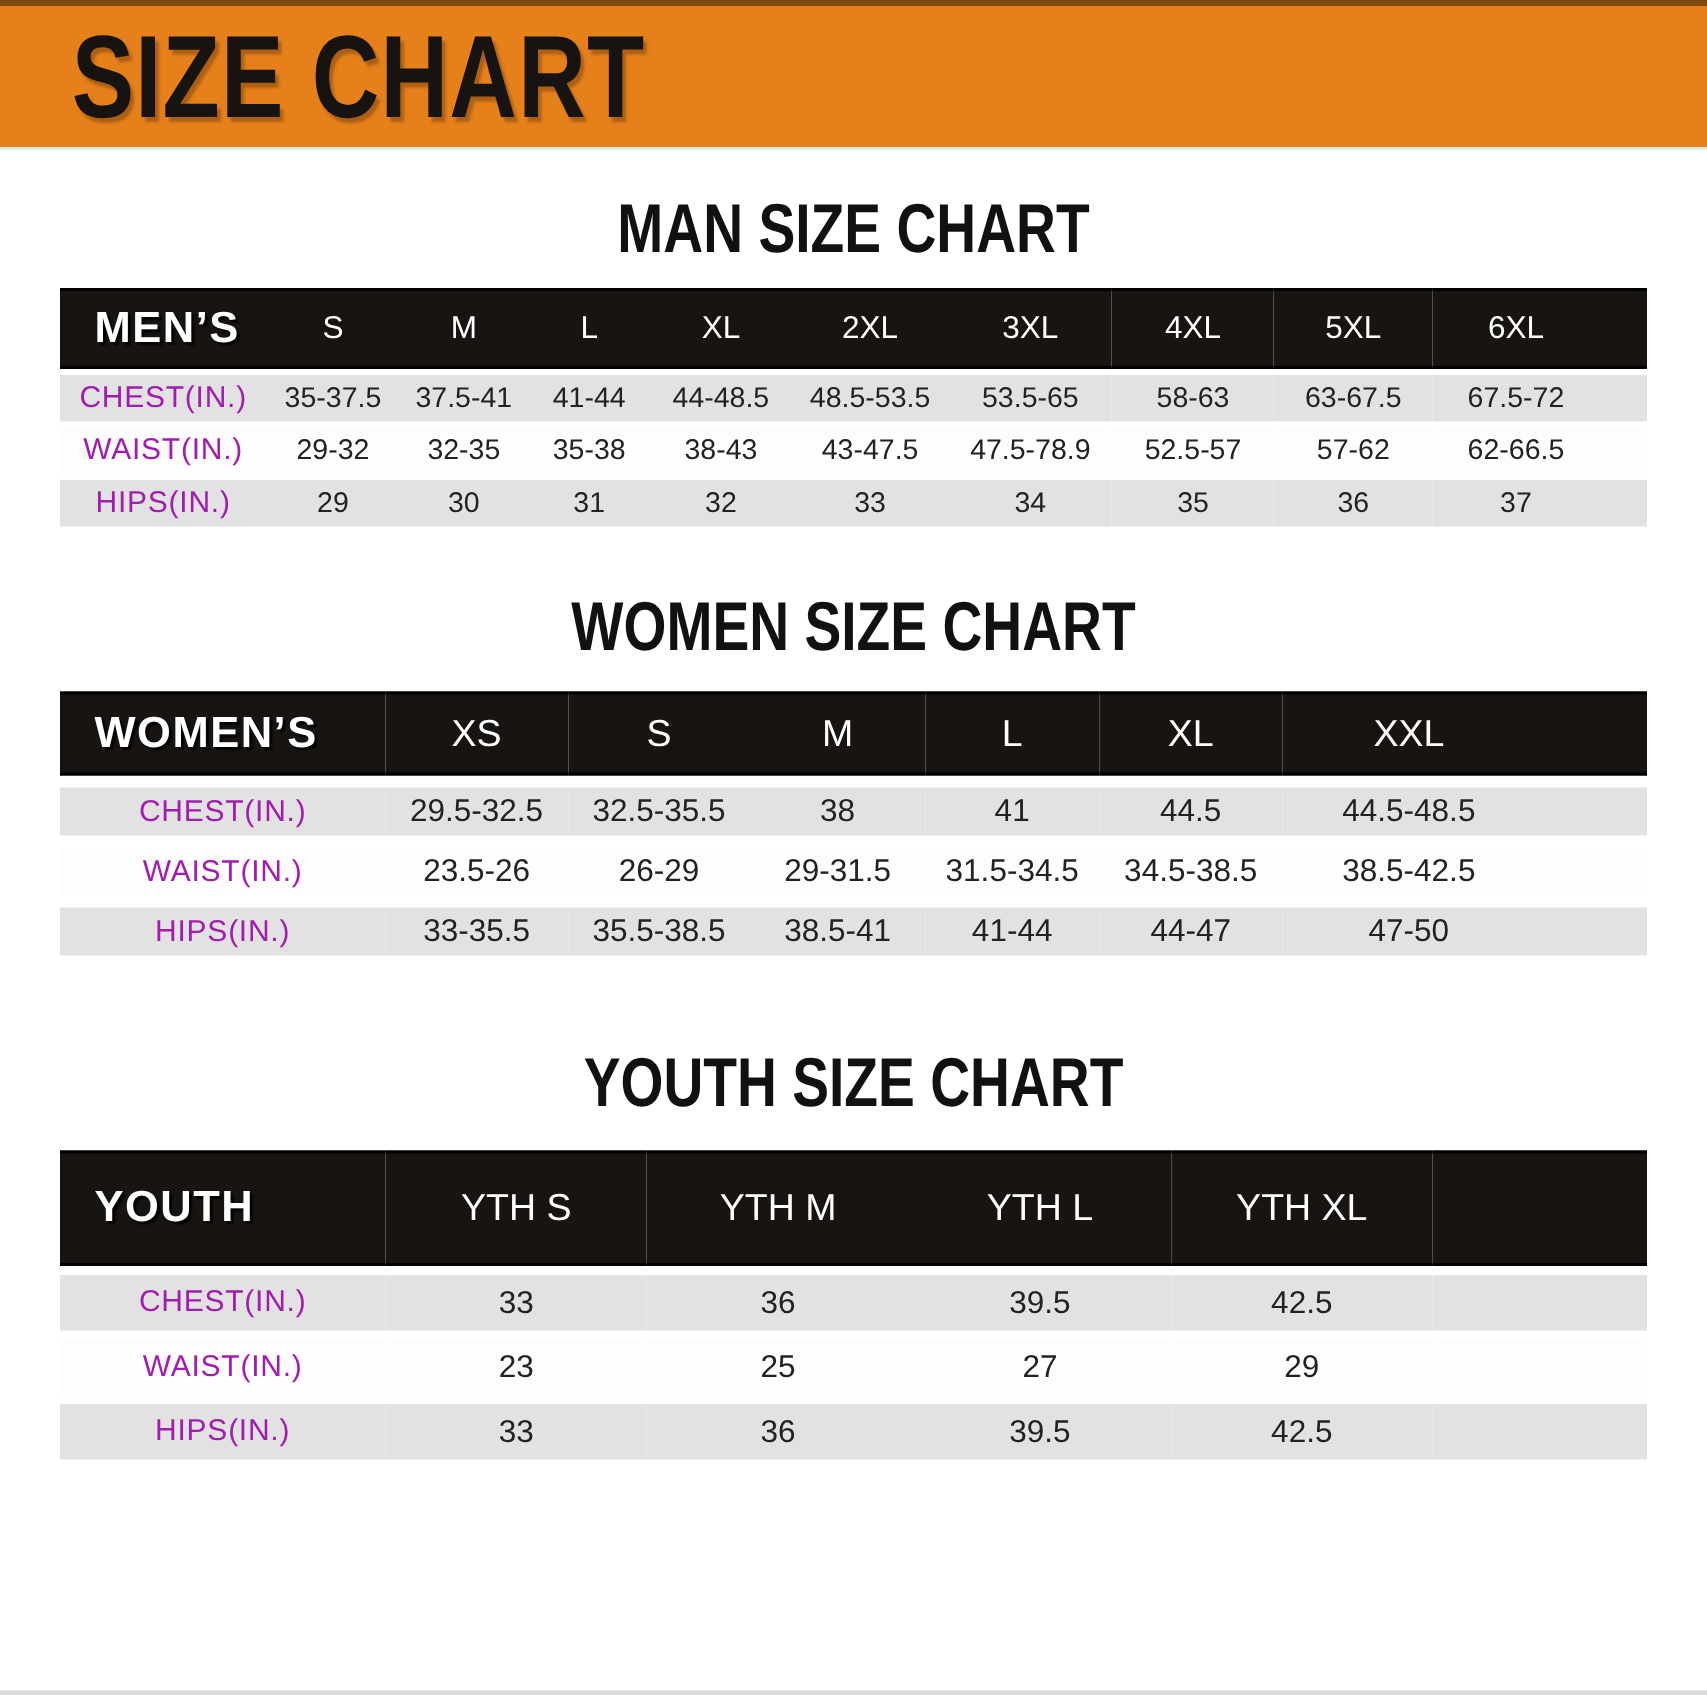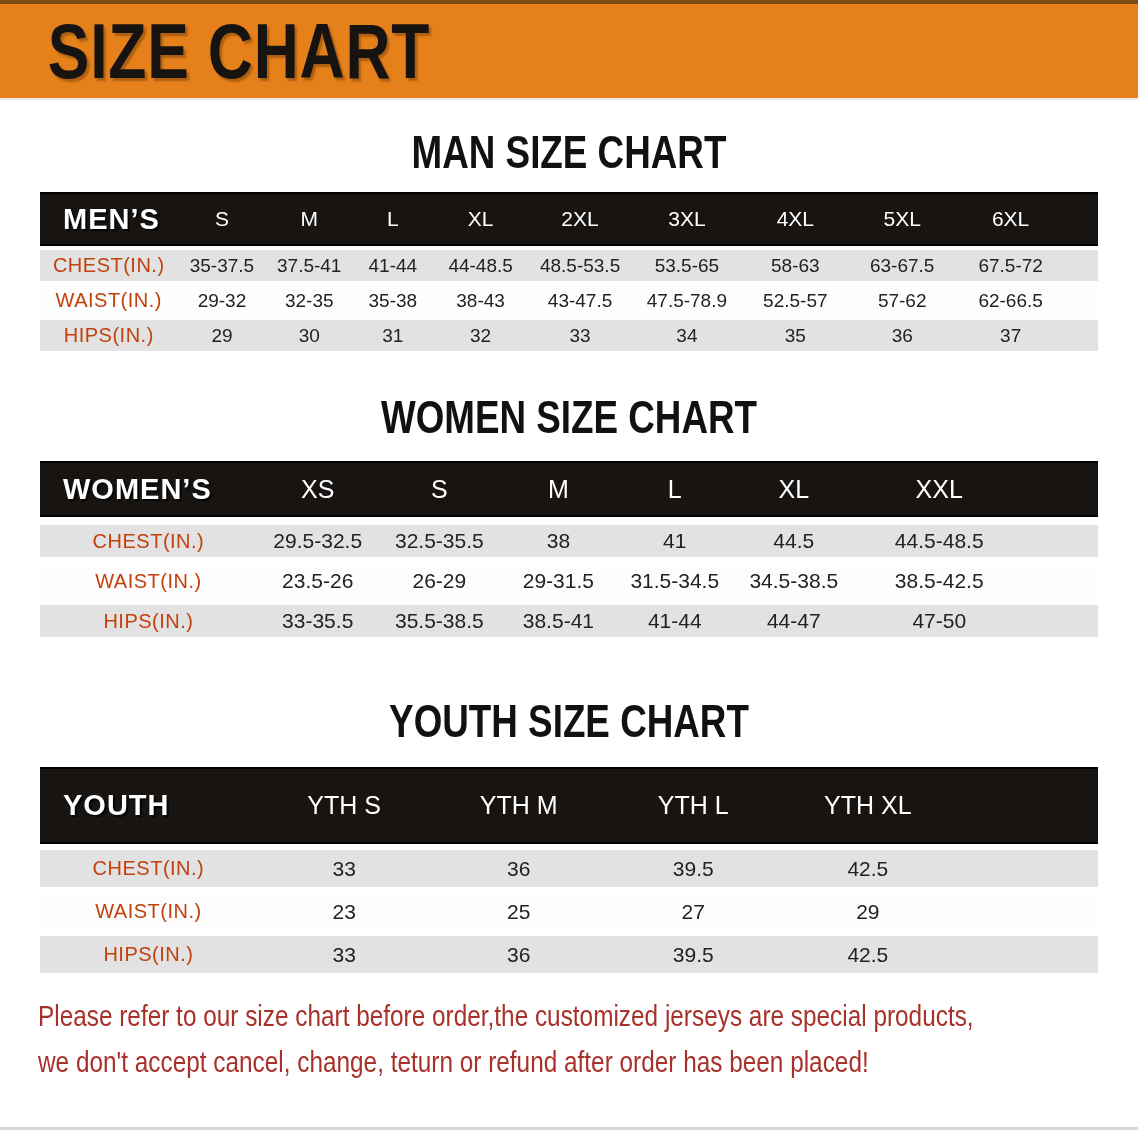--- a/index.html
+++ b/index.html
@@ -80,21 +80,21 @@
     text-align:center;
     color:var(--text_dark);
   }
   .men-table tbody td{height:31px;font-size:19px;}
   .women-table tbody td{height:32px;font-size:21px;}
   .youth-table tbody td{height:37px;font-size:21px;}
   .size-table tbody tr:nth-child(odd) td{background:var(--row_gray);}
   .size-table tbody tr:nth-child(even) td{background:var(--row_white);}
   .size-table tbody td.row-label{
     font-size:20px;
-    color:#c2410c;
+    color:#a21caf;
     letter-spacing:0.5px;
     margin-top:12px;
   }
   
   .disclaimer{margin:18px 0 0 38px;}
   .disclaimer p{
     margin:0 0 8px 0;
     font-size:29px;line-height:38px;
     color:var(--disclaimer_red);
     white-space:nowrap;
@@ -293,19 +293,15 @@
             <td class="val">33</td>
             <td class="val">36</td>
             <td class="val">39.5</td>
             <td class="val">42.5</td>
             <td class="val"></td>
           </tr>
         </tbody>
     </table>
   </section>
 
-  <footer class="disclaimer">
-    <p>Please refer to our size chart before order,the customized jerseys are special products,</p>
-    <p>we don't accept cancel, change, teturn or refund after order has been placed!</p>
-  </footer>
 
   <div class="bottom-rule"></div>
 </div>
 
 </body></html>

